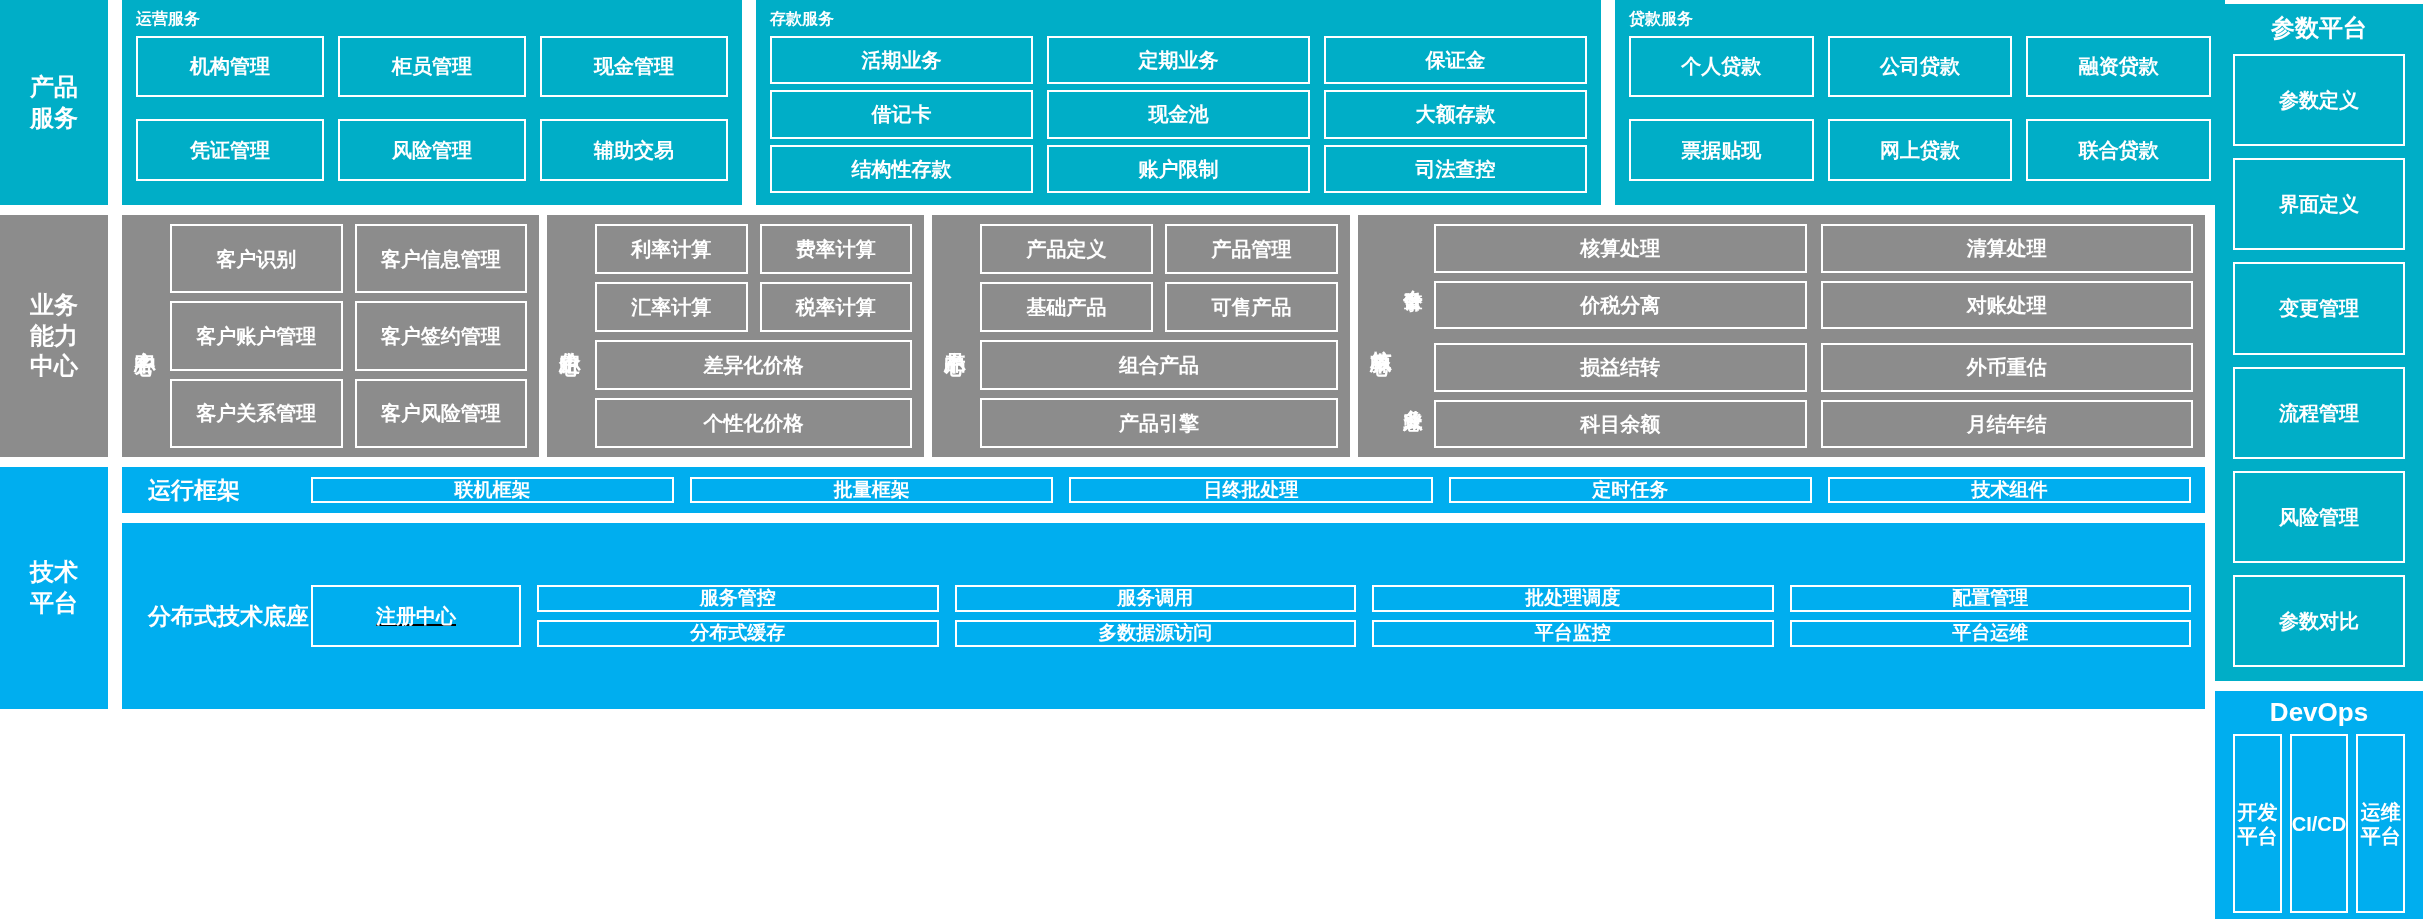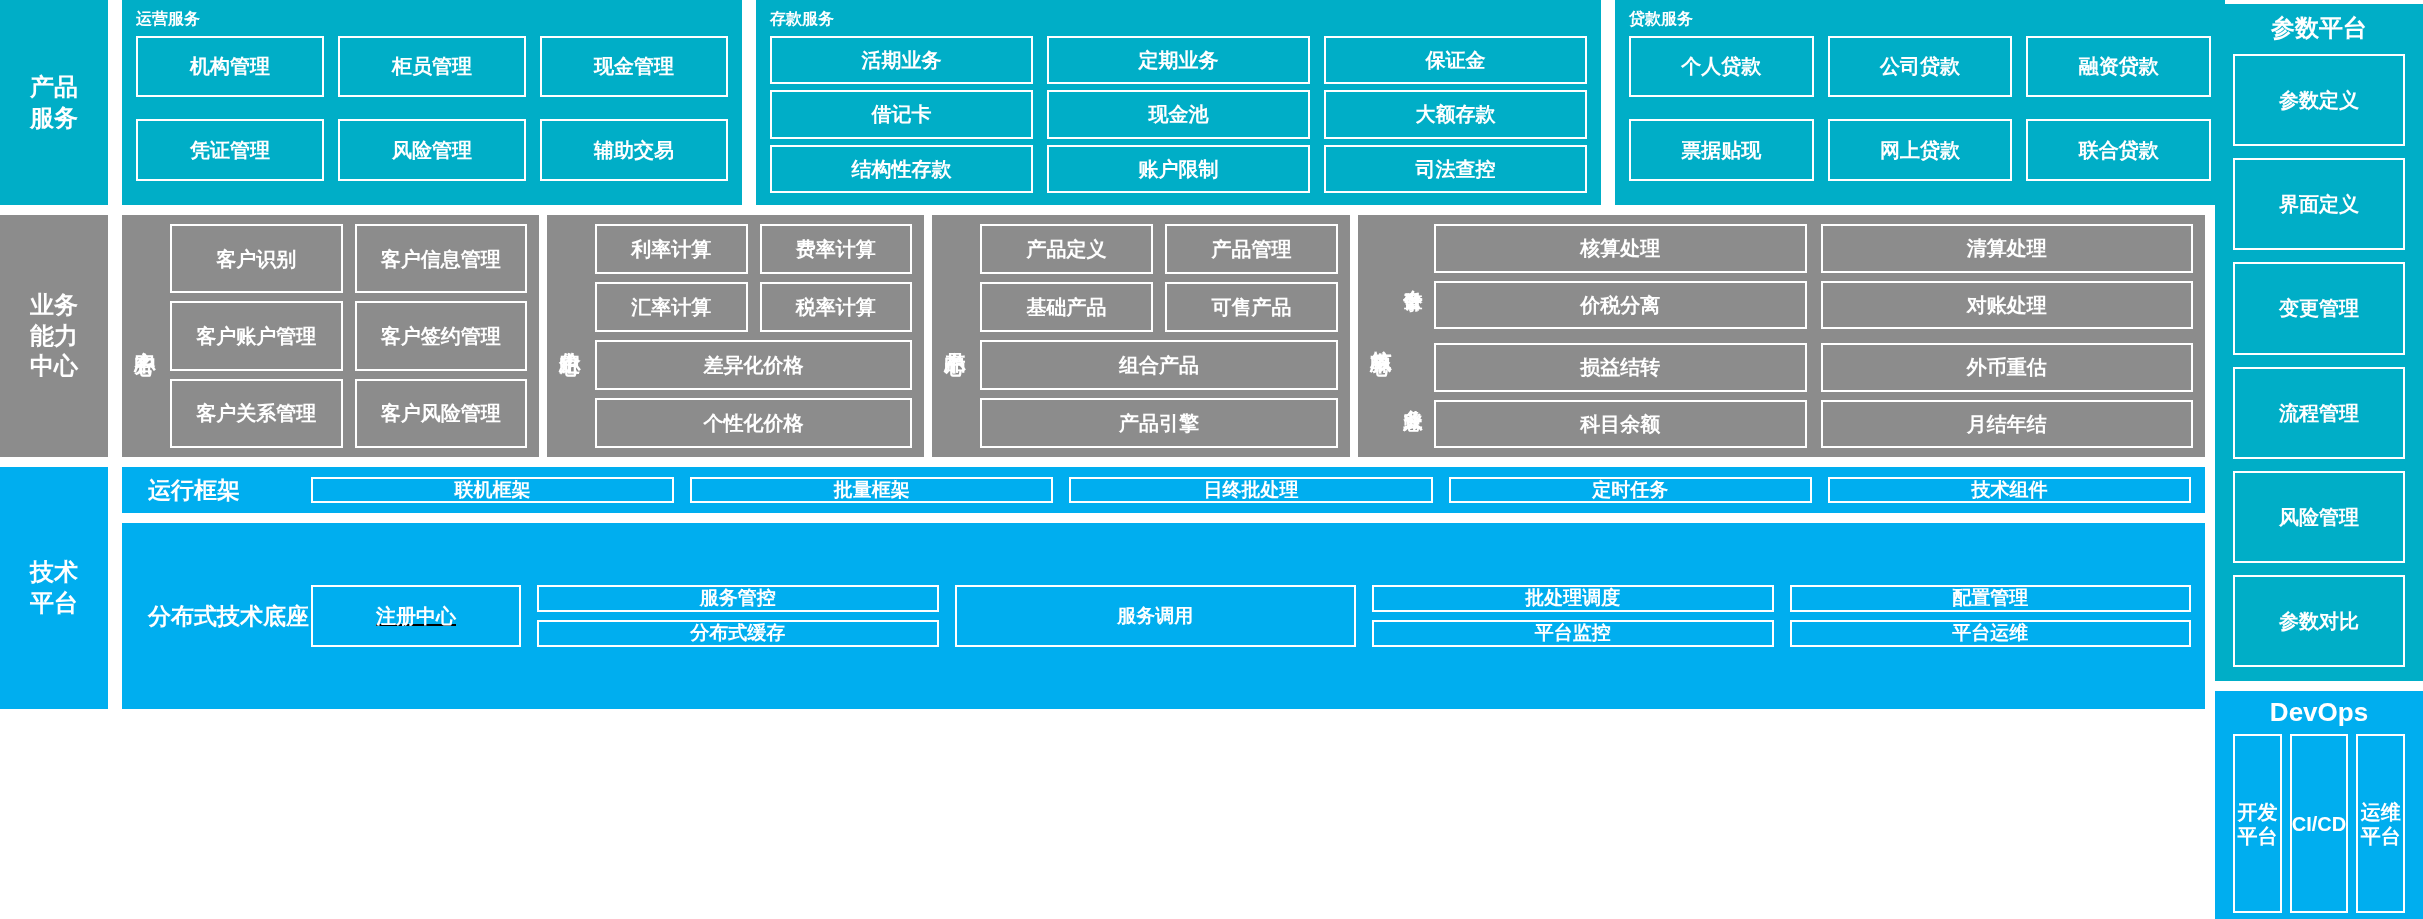--- a/index.html
+++ b/index.html
@@ -356,20 +356,21 @@
           <div class="tech-items">
             <div class="tcol reg-box">
               <div class="box">注册中心</div>
             </div>
             <div class="tcol">
               <div class="box">服务管控</div>
               <div class="box">分布式缓存</div>
             </div>
             <div class="tcol">
               <div class="box">服务调用</div>
+              <div class="box">多数据源访问</div>
             </div>
             <div class="tcol">
               <div class="box">批处理调度</div>
               <div class="box">平台监控</div>
             </div>
             <div class="tcol">
               <div class="box">配置管理</div>
               <div class="box">平台运维</div>
             </div>
           </div>

